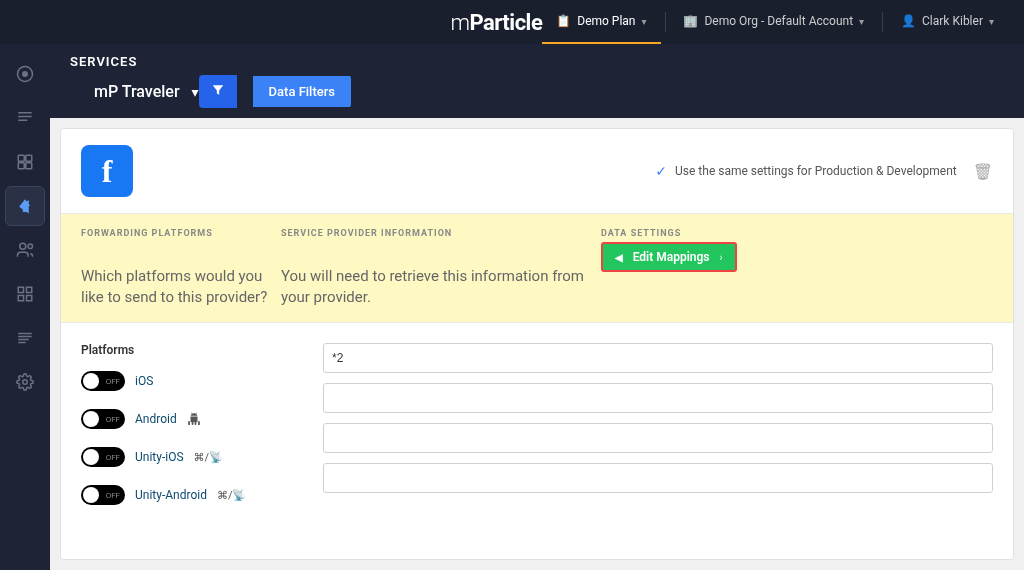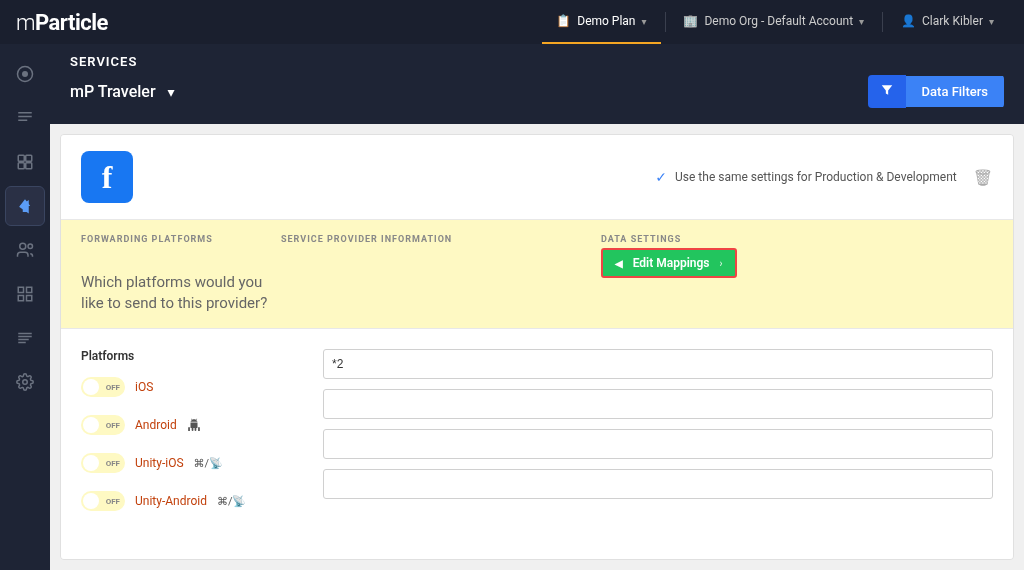--- a/index.html
+++ b/index.html
@@ -4,24 +4,23 @@
   <style>
     * { box-sizing: border-box; margin: 0; padding: 0; }
     body { font-family: -apple-system, BlinkMacSystemFont, 'Segoe UI', Roboto, sans-serif; background: #f0f0f0; width: 1024px; height: 570px; overflow: hidden; display: flex; flex-direction: column; }
 
     
     .top-nav {
       background: #1a1f2e;
       height: 44px;
       display: flex;
       align-items: center;
-      justify-content: space-between;
+      justify-content: flex-end;
       padding: 0 16px;
       flex-shrink: 0;
-      gap: 8px;
     }
     .top-nav-logo {
       color: #fff;
       font-size: 22px;
       font-weight: 300;
       letter-spacing: -0.5px;
     }
     .top-nav-logo span { font-weight: 700; }
     .top-nav-right {
       display: flex;
@@ -98,36 +97,36 @@
       color: #fff;
       font-size: 13px;
       text-transform: uppercase;
       letter-spacing: 1px;
       margin-bottom: 6px;
       font-weight: 600;
     }
     .services-row {
       display: flex;
       align-items: center;
-      justify-content: space-between;
-      padding-bottom: 16px;
+      padding-bottom: 10px;
+      margin-left: 24px;
     }
     .services-selector {
       display: flex;
       align-items: center;
       gap: 12px;
       color: #fff;
       font-size: 16px;
       font-weight: 500;
     }
     .services-selector .chevron { color: #fff; font-size: 14px; }
     .data-filters-btn {
       display: flex;
       align-items: center;
-      gap: 0;
+      gap: 16px;
       border-radius: 4px;
       overflow: hidden;
       cursor: pointer;
     }
     .data-filters-icon-part {
       background: #2563eb;
       padding: 8px 12px;
       color: #fff;
       font-size: 14px;
     }
@@ -254,43 +253,43 @@
       width: 44px;
       height: 20px;
       font-size: 7px;
       font-weight: 700;
       color: #fff;
       position: relative;
       cursor: pointer;
       overflow: hidden;
     }
     .toggle-off {
-      background: #fef9c3;
+      background: #000000;
       padding: 16px 4px;
       width: 100%;
       text-align: right;
       color: #888;
       font-size: 8px;
-      font-weight: 700;
+      font-weight: 400;
       height: 100%;
       display: flex;
       align-items: center;
       justify-content: flex-end;
       padding-right: 5px;
     }
     .toggle-knob {
       position: absolute;
       left: 2px;
       top: 2px;
       width: 16px;
       height: 16px;
       background: #fff;
       border-radius: 50%;
     }
-    .platform-name { font-size: 12px; color: #c2410c; }
+    .platform-name { font-size: 12px; color: #0c4a6e; }
     .platform-icon { font-size: 14px; color: #555; }
 
     .field-label {
       font-size: 12px;
       font-weight: 600;
       color: #333;
       margin-bottom: 8px;
       display: flex;
       align-items: center;
       gap: 4px;
@@ -447,20 +446,21 @@
         </div>
       </div>
 
       <div class="three-col">
         <div class="col-forwarding">
           <div class="col-label">FORWARDING PLATFORMS</div>
           <div class="col-desc">Which platforms would you like to send to this provider?</div>
         </div>
         <div class="col-service">
           <div class="col-label">SERVICE PROVIDER INFORMATION</div>
+          <div class="col-desc">You will need to retrieve this information from your provider.</div>
         </div>
         <div class="col-data">
           <div class="col-label">DATA SETTINGS</div>
           <div class="edit-mappings-btn" style="display:inline-flex; border: 2px solid #ef4444;">
             <span style="font-size:10px;">◀</span>
             <span style="margin: 0 4px;">Edit Mappings</span>
             <span class="arrow">›</span>
           </div>
         </div>
       </div>

